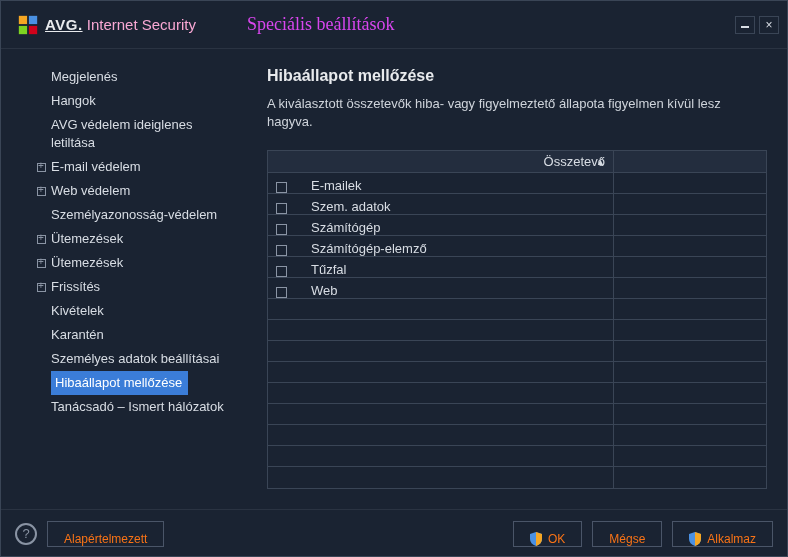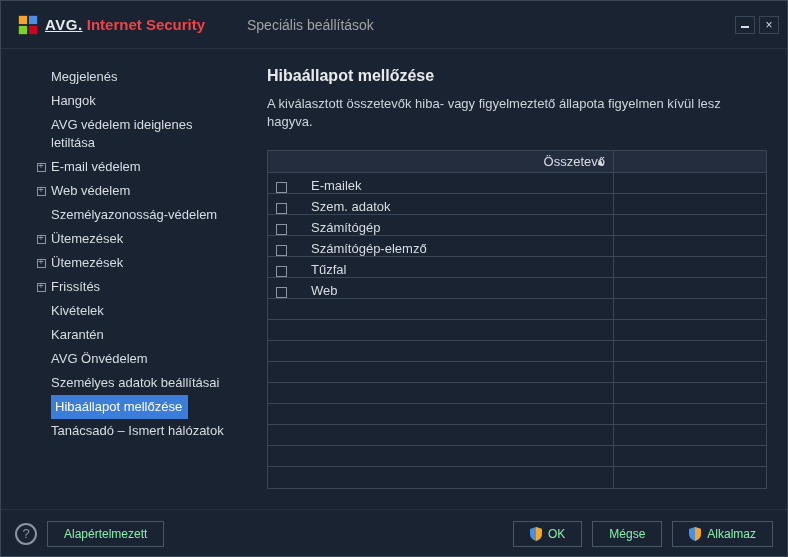--- a/index.html
+++ b/index.html
@@ -28,26 +28,27 @@
 }
 .brand-logo {
   width: 22px;
   height: 22px;
 }
 .brand-text {
   font-size: 15px;
   color: #e8eaed;
 }
 .brand-bold { font-weight: 700; letter-spacing: 0.5px; text-decoration: underline; }
-.brand-light { font-weight: 700; color: #ef4444; }
+.brand-light { font-weight: 400; color: #f9a8d4; }
 .window-title {
-  font-size: 14px;
+  font-size: 18px;
   font-weight: 400;
-  color: #a3a3a3;
+  color: #d946ef;
   flex: 1;
+  font-family: Liberation Serif, serif;
 }
 .window-controls {
   display: flex;
   gap: 4px;
 }
 .window-btn {
   width: 20px;
   height: 18px;
   border: 1px solid #3a4556;
   background: #1a2332;
@@ -180,25 +181,25 @@
   align-items: center;
   justify-content: center;
   font-size: 13px;
   cursor: pointer;
   color: #8a94a4;
 }
 .btn {
   height: 26px;
   border: 1px solid #4a5568;
   background: #1a2332;
-  color: #86efac;
+  color: #f97316;
   padding: 0 16px;
   font-size: 12px;
   display: flex;
-  align-items: center;
+  align-items: flex-end;
   gap: 6px;
   cursor: pointer;
 }
 .spacer { flex: 1; }
 .shield-icon {
   width: 12px;
   height: 14px;
 }
 </style>
 </head>
@@ -236,21 +237,20 @@
       <div class="tree-item">Hangok</div>
       <div class="tree-item">AVG védelem ideiglenes letiltása</div>
       <div class="tree-item expandable">E-mail védelem</div>
       <div class="tree-item expandable">Web védelem</div>
       <div class="tree-item">Személyazonosság-védelem</div>
       <div class="tree-item expandable">Ütemezések</div>
       <div class="tree-item expandable">Ütemezések</div>
       <div class="tree-item expandable">Frissítés</div>
       <div class="tree-item">Kivételek</div>
       <div class="tree-item">Karantén</div>
-      <div class="tree-item">AVG Önvédelem</div>
       <div class="tree-item">Személyes adatok beállításai</div>
       <div><div class="tree-item selected">Hibaállapot mellőzése</div></div>
       <div class="tree-item">Tanácsadó – Ismert hálózatok</div>
     </div>
   <div class="content">
     <div class="panel-title">Hibaállapot mellőzése</div>
     <div class="panel-desc">A kiválasztott összetevők hiba- vagy figyelmeztető állapota figyelmen kívül lesz hagyva.</div>
     <div class="table">
       <div class="table-header">
         <div class="th th-main">

